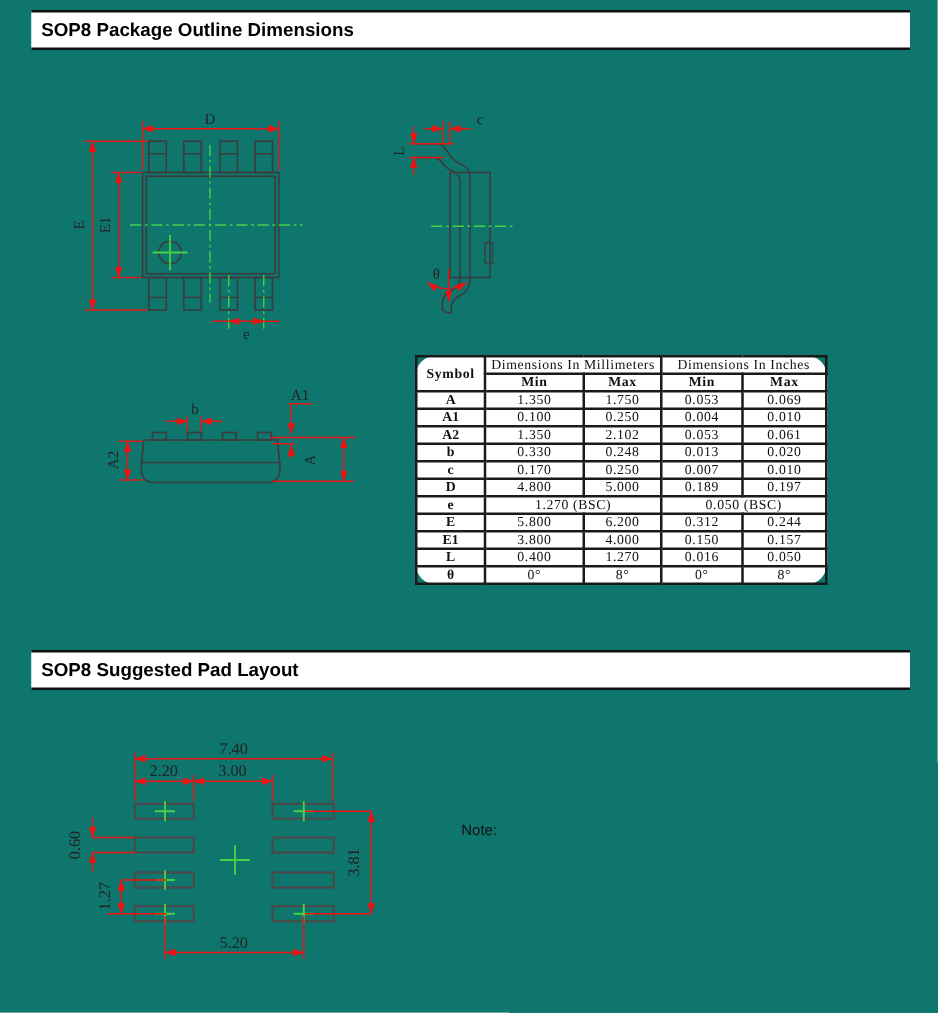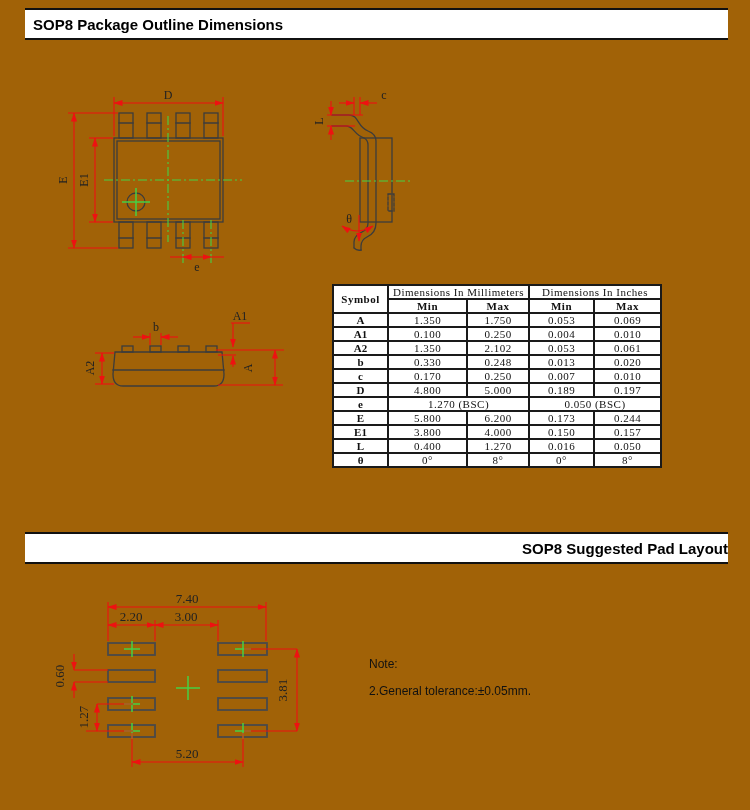--- a/index.html
+++ b/index.html
@@ -1,39 +1,39 @@
 <!DOCTYPE html>
 <html><head>
 <meta charset="utf-8">
 <style>
   html,body{margin:0;padding:0;background:#ffffff;}
   body{width:750px;height:810px;position:relative;overflow:hidden;
        font-family:"Liberation Sans",sans-serif;}
-  .page{position:absolute;inset:0;background:#a16207;padding-left:16px;}
+  .page{position:absolute;inset:0;background:#0f766e;padding-left:16px;}
 
   .sec-title{position:absolute;left:25px;width:695px;
     border-top:2px solid #111;border-bottom:2px solid #111;
     font-family:"Liberation Sans",sans-serif;font-weight:bold;font-size:15px;
     color:#000;padding:6px 0 5px 8px;background:#fff;}
   #sec1{top:8px;}
-  #sec2{top:532px;text-align:right;}
+  #sec2{top:520px;}
 
   svg.drawing{position:absolute;overflow:visible;}
   .blk{stroke:#3c3c3c;stroke-width:1.3;fill:none;stroke-linecap:square;}
   .pad{stroke:#4a4a4a;stroke-width:1.8;fill:none;}
   .red{stroke:#ee1111;stroke-width:1.1;fill:none;}
   .grn{stroke:#46d146;stroke-width:1.5;fill:none;}
   .cl{stroke-dasharray:9 3 2 3;stroke-width:1.1;}
   .dsh{stroke-dasharray:3 2;}
   text.dlab{fill:#222;font-family:"Liberation Serif",serif;font-size:12px;}
   text.plab{fill:#222;font-family:"Liberation Serif",serif;font-size:13px;}
 
   table.dim-table{position:absolute;left:332px;top:284px;width:328px;
     border-collapse:collapse;table-layout:fixed;background:#fff;
-    font-family:"Liberation Serif",serif;font-size:11px;color:#111;text-align:center;}
+    font-family:"Liberation Serif",serif;font-size:11px;color:#111;text-align:center;border-radius:18px;}
   .dim-table th,.dim-table td{border:2px solid #1a1a1a;padding:0;
     height:12px;line-height:12px;letter-spacing:0.5px;overflow:hidden;white-space:nowrap;}
   .dim-table th{font-weight:bold;}
   .dim-table th.grp{font-weight:normal;}
   .dim-table td.sym{font-weight:bold;letter-spacing:0;}
 
   .note{position:absolute;left:357px;top:645px;width:300px;
     font-size:12px;line-height:15px;color:#111;}
   .note .nt{margin:12px;}
 </style>
@@ -226,21 +226,21 @@
         </tr>
         <tr>
           <td class="sym">e</td>
           <td colspan="2">1.270 (BSC)</td>
           <td colspan="2">0.050 (BSC)</td>
         </tr>
         <tr>
           <td class="sym">E</td>
           <td>5.800</td>
           <td>6.200</td>
-          <td>0.173</td>
+          <td>0.312</td>
           <td>0.244</td>
         </tr>
         <tr>
           <td class="sym">E1</td>
           <td>3.800</td>
           <td>4.000</td>
           <td>0.150</td>
           <td>0.157</td>
         </tr>
         <tr>
@@ -308,16 +308,15 @@
       <text class="plab" x="287" y="100" text-anchor="middle" transform="rotate(-90 287 100)">3.81</text>
       <line class="red" x1="132" y1="143" x2="132" y2="177"></line>
       <line class="red" x1="243" y1="143" x2="243" y2="177"></line>
       <line class="red" x1="132" y1="172" x2="243" y2="172" marker-start="url(#plar)" marker-end="url(#plar)"></line>
       <text class="plab" x="187" y="168" text-anchor="middle">5.20</text>
     </g>
   </svg>
 
   <div class="note">
     <p class="nt">Note:</p>
-    <p class="nt">2.General tolerance:±0.05mm.</p>
   </div>
 
 </div>
 
 </body></html>

